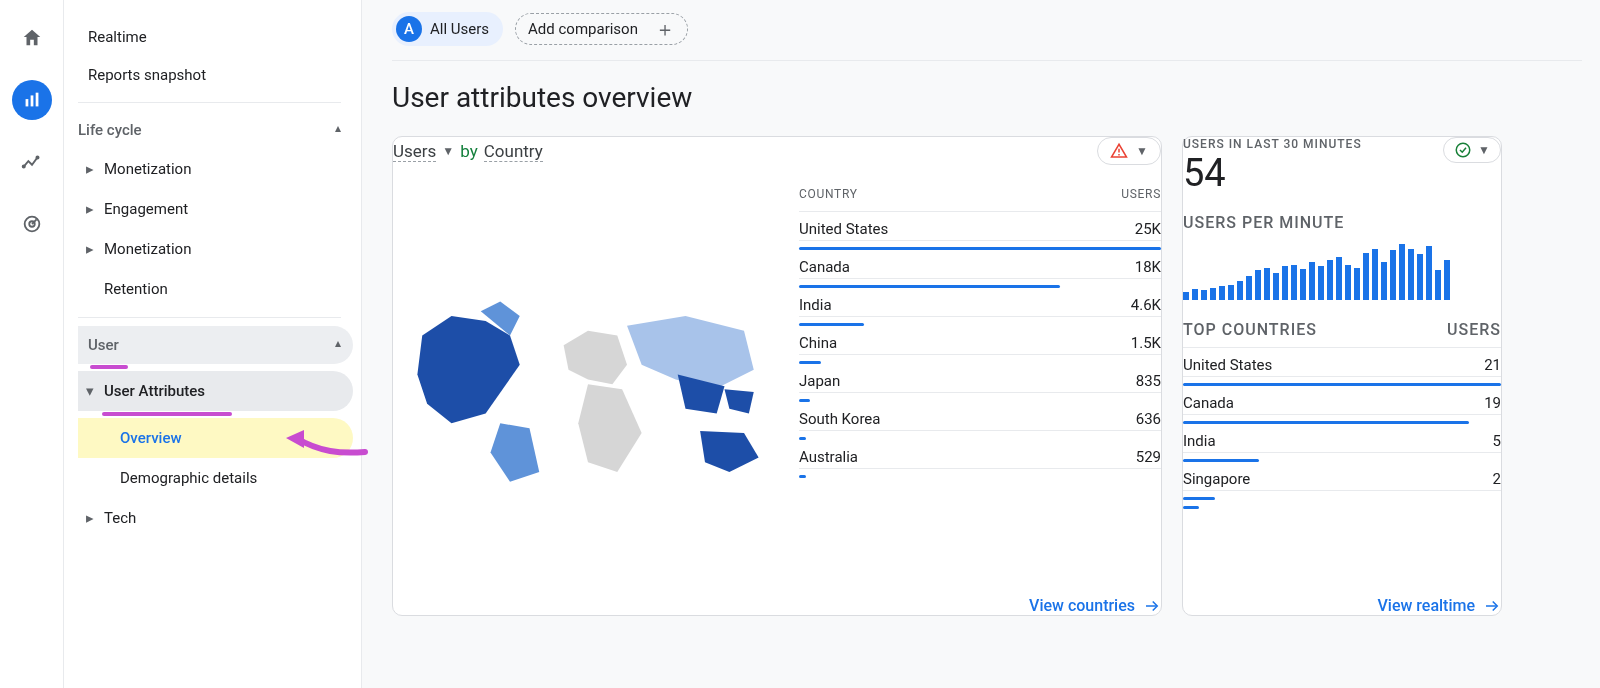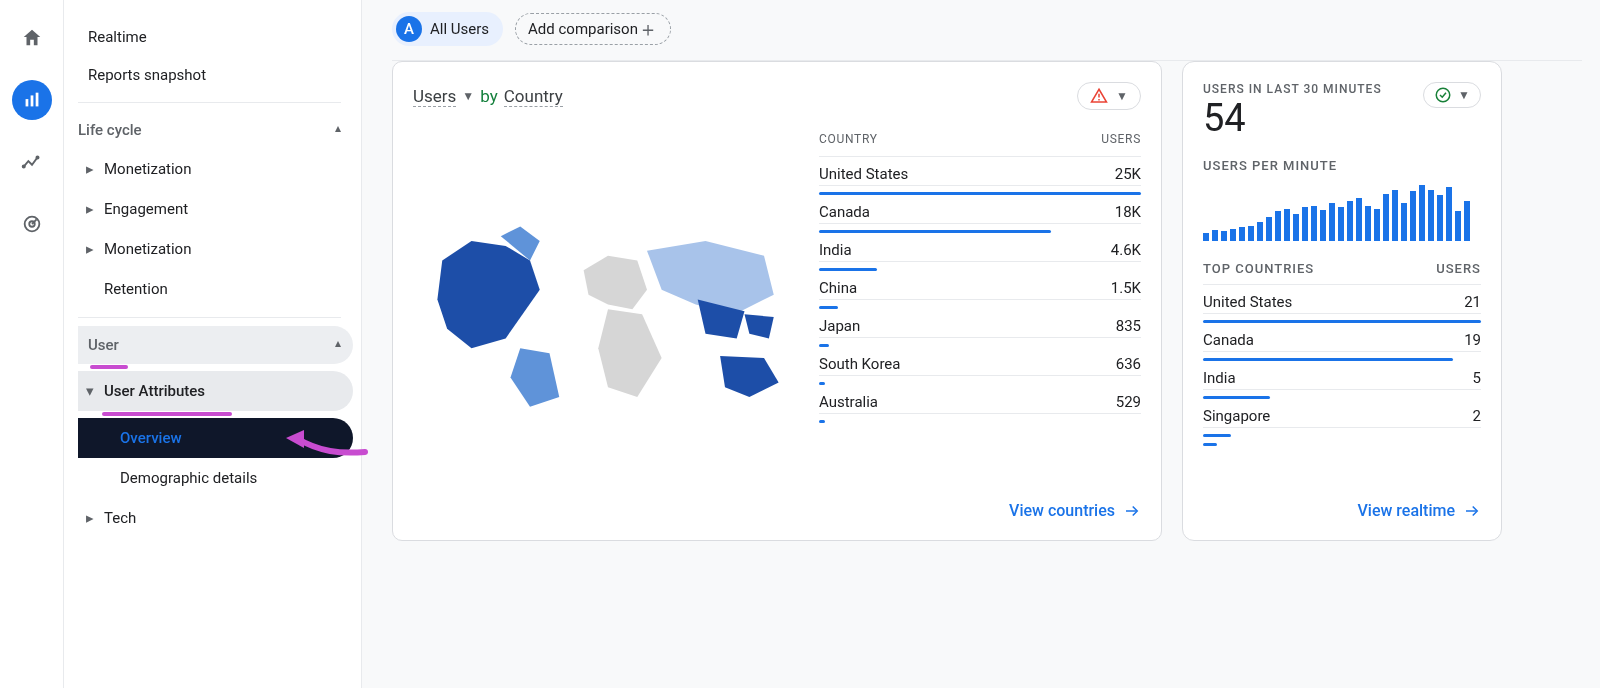--- a/index.html
+++ b/index.html
@@ -51,21 +51,21 @@
       font-weight: 500;
       padding: 10px 12px 10px 10px;
     }
     .sub-item {
       display: flex; align-items: center; gap: 10px;
       padding: 11px 12px 11px 8px; font-size: 15px; cursor: pointer;
       border-radius: 0 24px 24px 0;
     }
     .sub-item .caret { width: 8px; color: #5f6368; }
     .sub-item.active-blue {
-      background: #0f172a; color: #1a73e8; font-weight: 500;
+      background: #fef9c3; color: #1a73e8; font-weight: 500;
     }
     .hr { height: 1px; background: #e8eaed; margin: 8px 12px 8px 0; }
     .annotation-underline {
       height: 4px; background: #c84cd0; border-radius: 2px; margin: 1px 0 2px 12px;
     }
     .annotation-arrow {
       position: absolute;
       left: 216px; top: 424px;
       pointer-events: none;
     }
@@ -84,33 +84,32 @@
       font-size: 15px;
     }
     .badge-a {
       width: 26px; height: 26px; border-radius: 50%;
       background: #1a73e8; color: #fff; font-weight: 500;
       display: flex; align-items: center; justify-content: center;
       font-size: 15px;
     }
     .add-pill {
       border: 1px dashed #9aa0a6; border-radius: 20px;
-      padding: 5px 12px; font-size: 15px; display: flex; align-items: center; gap: 0;
+      padding: 5px 12px; font-size: 15px; display: flex; align-items: center; gap: 17px;
       cursor: pointer;
     }
     .add-pill .plus { font-size: 20px; color: #5f6368; line-height: 1; }
     .page-title { font-size: 28px; font-weight: 400; padding: 20px 0 22px 0; color: #202124; }
 
     .card-row { display: flex; gap: 20px; }
     .card {
       background: #fff; border: 1px solid #dadce0; border-radius: 10px;
-      padding: 20px;
     }
     .card-map { width: 770px; height: 480px; display: flex; flex-direction: column; }
-    .card-realtime { width: 320px; height: 480px; display: flex; flex-direction: column; border-radius: 12px; }
+    .card-realtime { width: 320px; height: 480px; display: flex; flex-direction: column; }
 
     .map-head { display: flex; justify-content: space-between; align-items: center; margin-bottom: 22px; }
     .map-title { font-size: 17px; color: #3c4043; display: flex; align-items: center; gap: 6px; }
     .map-title .dim { color: #15803d; }
     .map-title .link { border-bottom: 1px dashed #9aa0a6; cursor: pointer; }
     .dd { font-size: 12px; color: #5f6368; }
     .warn-pill {
       border: 1px solid #dadce0; border-radius: 18px; padding: 4px 12px;
       display: flex; align-items: center; gap: 8px; cursor: pointer;
     }
@@ -139,21 +138,21 @@
     .rt-big { font-size: 38px; font-weight: 400; line-height: 1.1; margin-top: 2px; }
     .check-pill {
       border: 1px solid #dadce0; border-radius: 18px; padding: 3px 10px;
       display: flex; align-items: center; gap: 6px; cursor: pointer;
     }
     .check-pill svg { width: 18px; height: 18px; }
 
     .sparkline { display: flex; align-items: flex-end; gap: 3px; height: 56px; margin: 12px 0 10px 0; }
     .sparkline .bar { width: 6px; background: #1a73e8; }
 
-    .rt-section-label { font-size: 13px; letter-spacing: 1px; color: #5f6368; font-weight: 500; margin-top: 8px; }
+    .rt-section-label { font-size: 16px; letter-spacing: 1px; color: #5f6368; font-weight: 500; margin-top: 8px; }
     .rt-subhead { display: flex; justify-content: space-between; margin-top: 10px; border-bottom: 1px solid #e8eaed; padding-bottom: 8px; }
     .rt-row { display: flex; justify-content: space-between; font-size: 15px; padding: 8px 0 2px 0; border-bottom: 1px solid #e8eaed; }
     .rt-bar { height: 3px; background: #1a73e8; margin-top: 6px; border-radius: 2px; }
     .chev { font-size: 12px; color: #5f6368; }
   </style>
 </head>
 <body>
 
 <div class="app">
 
@@ -245,20 +244,21 @@
       <div class="pill-all">
         <div class="badge-a">A</div>
         <span>All Users</span>
       </div>
       <div class="add-pill">
         <span>Add comparison</span>
         <span class="plus">＋</span>
       </div>
     </div>
 
+    <h1 class="page-title">User attributes overview</h1>
 
     <div class="card-row">
 
       <div class="card card-map">
         <div class="map-head">
           <div class="map-title">
             <span class="link">Users</span>
             <span class="dd">▼</span>
             <span class="dim">by</span>
             <span class="link">Country</span>

